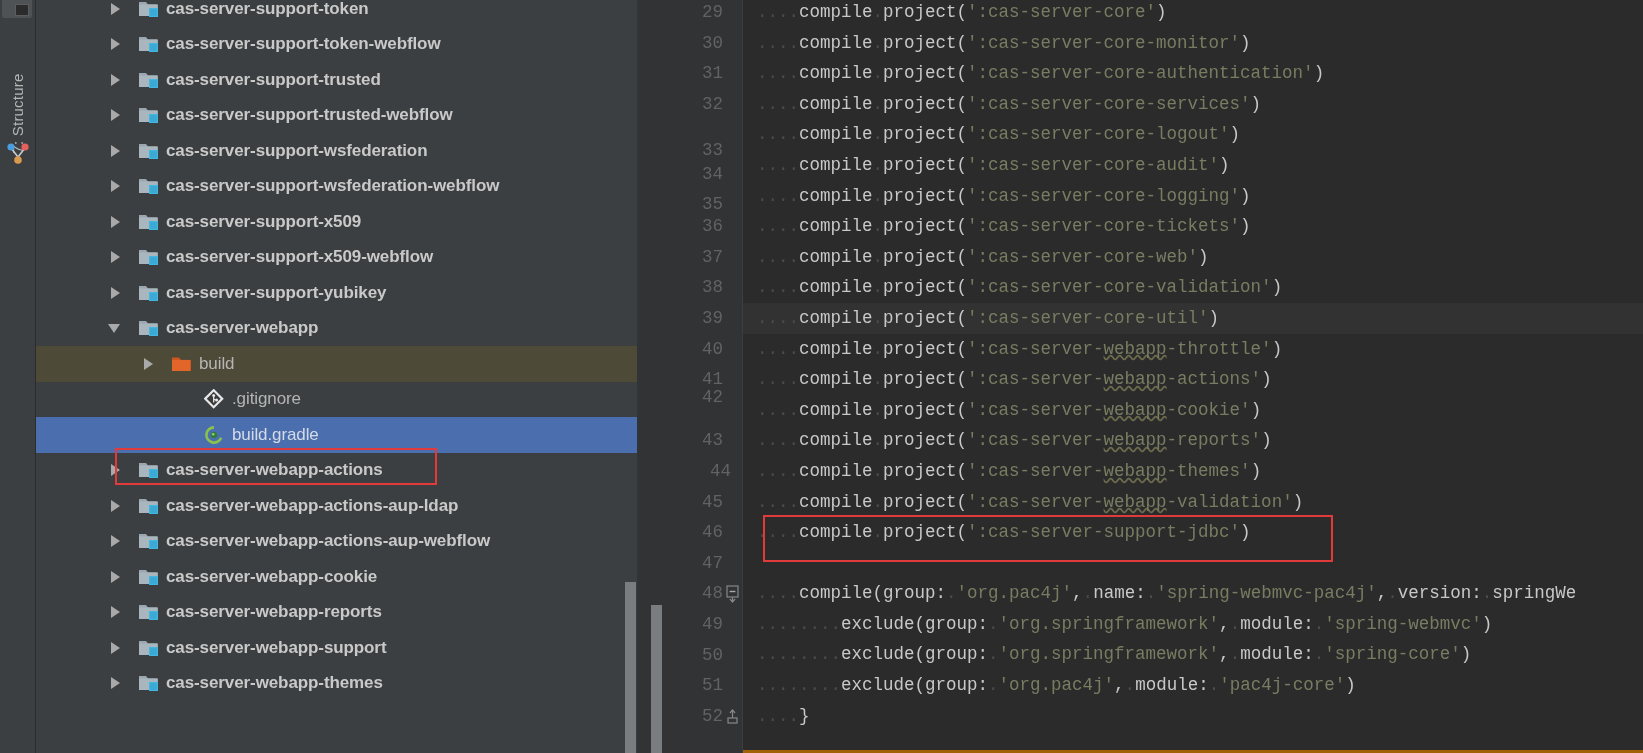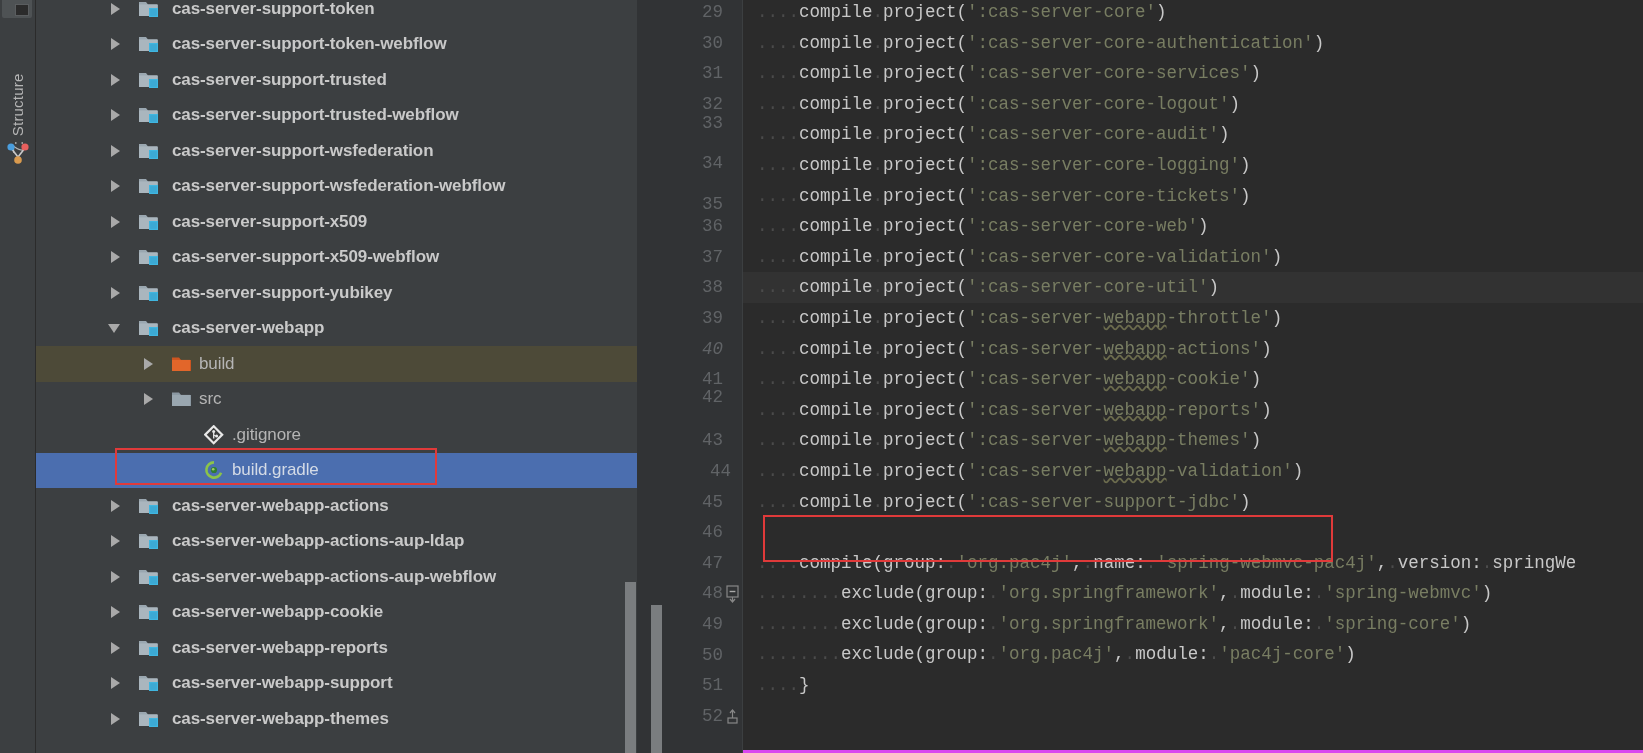--- a/index.html
+++ b/index.html
@@ -108,37 +108,37 @@
     border-right: 6px solid transparent;
   }
   .arrow.none::before { content: none; }
   .ficon { width: 22px; height: 20px; flex: 0 0 22px; position: relative; margin-right: 6px;}
   .label {
     font-size: 17px;
     font-weight: bold;
     color: #bbbbbb;
     letter-spacing: -.1px;
   }
-  .label.module { color: #c9c9c9; margin-left: 6px; }
+  .label.module { color: #c9c9c9; }
   .label.plain { font-weight: normal; color: #b5b5b5; }
   .label.selected-txt { font-weight: normal; color: #d4dbe6; }
 
   .tree-scrollbar {
     position: absolute;
     left: 589px;
     width: 11px;
     background: #7a7d7f;
     border-radius: 0;
   }
 
   
   .editor {
     position: relative;
     flex: 1 1 auto;
-    background: #d946ef;
+    background: #a16207;
     overflow: hidden;
   }
   .gutter {
     position: absolute;
     left: 0; top: 0;
     width: 106px; height: 753px;
     background: #313335;
     border-right: 1px solid #3c3f41;
   }
   .code-area {
@@ -340,30 +340,20 @@
           <div style="width: 103px; flex: 0 0 103px; height: 1px;"></div>
           <div class="arrow collapsed"></div>
           <div style="width: 14px; flex: 0 0 14px;"></div>
           <div class="ficon"><svg width="22" height="20" viewBox="0 0 22 20">
               <path d="M1 3.5h7l2 2.4h10V17H1z" fill="#cc5520"></path>
               <path d="M1 5.9h18V17H1z" fill="#e2662a"></path>
             </svg></div>
           <span class="label plain">build</span>
         </div>
         <div class="tree-row">
-          <div style="width: 103px; flex: 0 0 103px; height: 1px;"></div>
-          <div class="arrow collapsed"></div>
-          <div style="width: 14px; flex: 0 0 14px;"></div>
-          <div class="ficon"><svg width="22" height="20" viewBox="0 0 22 20">
-              <path d="M1 3.5h7l2 2.4h10V17H1z" fill="#8b98a2"></path>
-              <path d="M1 5.9h18V17H1z" fill="#9aa7b0"></path>
-            </svg></div>
-          <span class="label plain">src</span>
-        </div>
-        <div class="tree-row">
           <div style="width: 136px; flex: 0 0 136px; height: 1px;"></div>
           <div class="arrow none"></div>
           <div style="width: 14px; flex: 0 0 14px;"></div>
           <div class="ficon"><svg width="22" height="20" viewBox="0 0 22 20">
               <rect x="2.6" y="2.6" width="14.2" height="14.2" transform="rotate(45 9.7 9.7)" fill="#e8e8e8"></rect>
               <rect x="4.8" y="4.8" width="9.8" height="9.8" transform="rotate(45 9.7 9.7)" fill="#3a3a3a"></rect>
               <circle cx="9.7" cy="6.6" r="1.5" fill="#e8e8e8"></circle>
               <circle cx="12.6" cy="11" r="1.5" fill="#e8e8e8"></circle>
               <line x1="9.7" y1="7.8" x2="9.7" y2="13.4" stroke="#e8e8e8" stroke-width="1.3"></line>
               <line x1="9.7" y1="10.2" x2="11.8" y2="10.9" stroke="#e8e8e8" stroke-width="1.1"></line>
@@ -468,28 +458,28 @@
       </div>
     <div class="tree-scrollbar" id="tree-sb" style="top: 582px; height: 171px;"></div>
   </div>
 
   <div class="editor">
     <div class="gutter">
         <div class="lineno" style="position: absolute; top: -3px;">29</div>
         <div class="lineno" style="position: absolute; top: 27.6px;">30</div>
         <div class="lineno" style="position: absolute; top: 58.2px;">31</div>
         <div class="lineno" style="position: absolute; top: 88.8px;">32</div>
-        <div class="lineno" style="position: absolute; top: 108px;">33</div>
-        <div class="lineno" style="position: absolute; top: 148px; text-align: right;">34</div>
+        <div class="lineno" style="position: absolute; top: 135px;">33</div>
+        <div class="lineno" style="position: absolute; top: 159px; text-align: right;">34</div>
         <div class="lineno" style="position: absolute; top: 189px;">35</div>
         <div class="lineno" style="position: absolute; top: 211.2px;">36</div>
         <div class="lineno" style="position: absolute; top: 241.8px;">37</div>
         <div class="lineno" style="position: absolute; top: 272.4px;">38</div>
         <div class="lineno" style="position: absolute; top: 303px;">39</div>
-        <div class="lineno" style="position: absolute; top: 333.6px; font-style: italic;">40</div>
+        <div class="lineno" style="position: absolute; top: 333.6px;">40</div>
         <div class="lineno" style="position: absolute; top: 364.2px;">41</div>
         <div class="lineno" style="position: absolute; top: 382px;">42</div>
         <div class="lineno" style="position: absolute; top: 425.4px;">43</div>
         <div class="lineno" style="position: absolute; top: 456px; margin-left: 8px;">44</div>
         <div class="lineno" style="position: absolute; top: 486.6px;">45</div>
         <div class="lineno" style="position: absolute; top: 517.2px;">46</div>
         <div class="lineno" style="position: absolute; top: 547.8px;">47</div>
         <div class="lineno" style="position: absolute; top: 578.4px;">48</div>
         <div class="lineno" style="position: absolute; top: 609px;">49</div>
         <div class="lineno" style="position: absolute; top: 639.6px;">50</div>
@@ -501,20 +491,21 @@
             <path d="M7.5 12 L7.5 16 M5 14 L7.5 17 L10 14" fill="none" stroke="#878787" stroke-width="1.2"></path>
           </svg></div>
         <div class="fold" style="top: 707.8px;"><svg width="16" height="18" viewBox="0 0 16 18">
             <path d="M7.5 2 L7.5 10" stroke="#878787" stroke-width="1.2"></path>
             <path d="M5 5 L7.5 2 L10 5" fill="none" stroke="#878787" stroke-width="1.2"></path>
             <rect x="3" y="10" width="9" height="5" fill="none" stroke="#878787" stroke-width="1.2"></rect>
           </svg></div>
       </div>
     <div class="code-area" id="code-list" style="top: -3px;">
         <div class="code-line"><span style="display:inline-block;width:14px"></span><span class="ws">....</span><span class="kw">compile</span><span class="ws">.</span><span class="kw">project(</span><span class="str">':cas-server-core'</span><span class="kw">)</span></div>
+        <div class="code-line"><span style="display:inline-block;width:14px"></span><span class="ws">....</span><span class="kw">compile</span><span class="ws">.</span><span class="kw">project(</span><span class="str">':cas-server-core-monitor'</span><span class="kw">)</span></div>
         <div class="code-line"><span style="display:inline-block;width:14px"></span><span class="ws">....</span><span class="kw">compile</span><span class="ws">.</span><span class="kw">project(</span><span class="str">':cas-server-core-authentication'</span><span class="kw">)</span></div>
         <div class="code-line"><span style="display:inline-block;width:14px"></span><span class="ws">....</span><span class="kw">compile</span><span class="ws">.</span><span class="kw">project(</span><span class="str">':cas-server-core-services'</span><span class="kw">)</span></div>
         <div class="code-line"><span style="display:inline-block;width:14px"></span><span class="ws">....</span><span class="kw">compile</span><span class="ws">.</span><span class="kw">project(</span><span class="str">':cas-server-core-logout'</span><span class="kw">)</span></div>
         <div class="code-line"><span style="display:inline-block;width:14px"></span><span class="ws">....</span><span class="kw">compile</span><span class="ws">.</span><span class="kw">project(</span><span class="str">':cas-server-core-audit'</span><span class="kw">)</span></div>
         <div class="code-line"><span style="display:inline-block;width:14px"></span><span class="ws">....</span><span class="kw">compile</span><span class="ws">.</span><span class="kw">project(</span><span class="str">':cas-server-core-logging'</span><span class="kw">)</span></div>
         <div class="code-line"><span style="display:inline-block;width:14px"></span><span class="ws">....</span><span class="kw">compile</span><span class="ws">.</span><span class="kw">project(</span><span class="str">':cas-server-core-tickets'</span><span class="kw">)</span></div>
         <div class="code-line"><span style="display:inline-block;width:14px"></span><span class="ws">....</span><span class="kw">compile</span><span class="ws">.</span><span class="kw">project(</span><span class="str">':cas-server-core-web'</span><span class="kw">)</span></div>
         <div class="code-line"><span style="display:inline-block;width:14px"></span><span class="ws">....</span><span class="kw">compile</span><span class="ws">.</span><span class="kw">project(</span><span class="str">':cas-server-core-validation'</span><span class="kw">)</span></div>
         <div class="code-line current"><span style="display:inline-block;width:14px"></span><span class="ws">....</span><span class="kw">compile</span><span class="ws">.</span><span class="kw">project(</span><span class="str">':cas-server-core-util'</span><span class="kw">)</span></div>
         <div class="code-line"><span style="display:inline-block;width:14px"></span><span class="ws">....</span><span class="kw">compile</span><span class="ws">.</span><span class="kw">project(</span><span class="str">':cas-server-<span class="typo">webapp</span>-throttle'</span><span class="kw">)</span></div>

